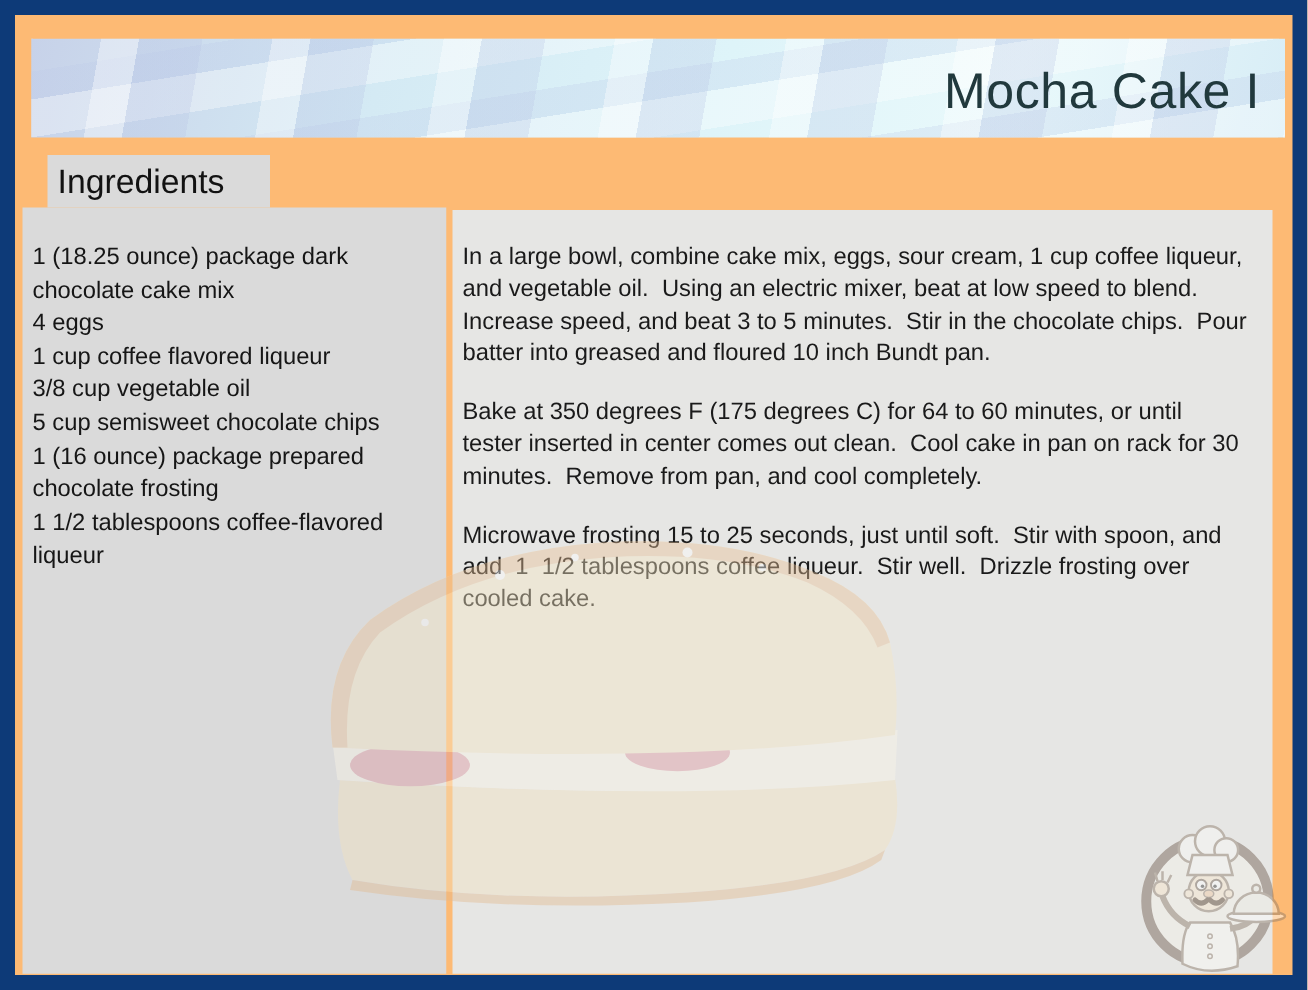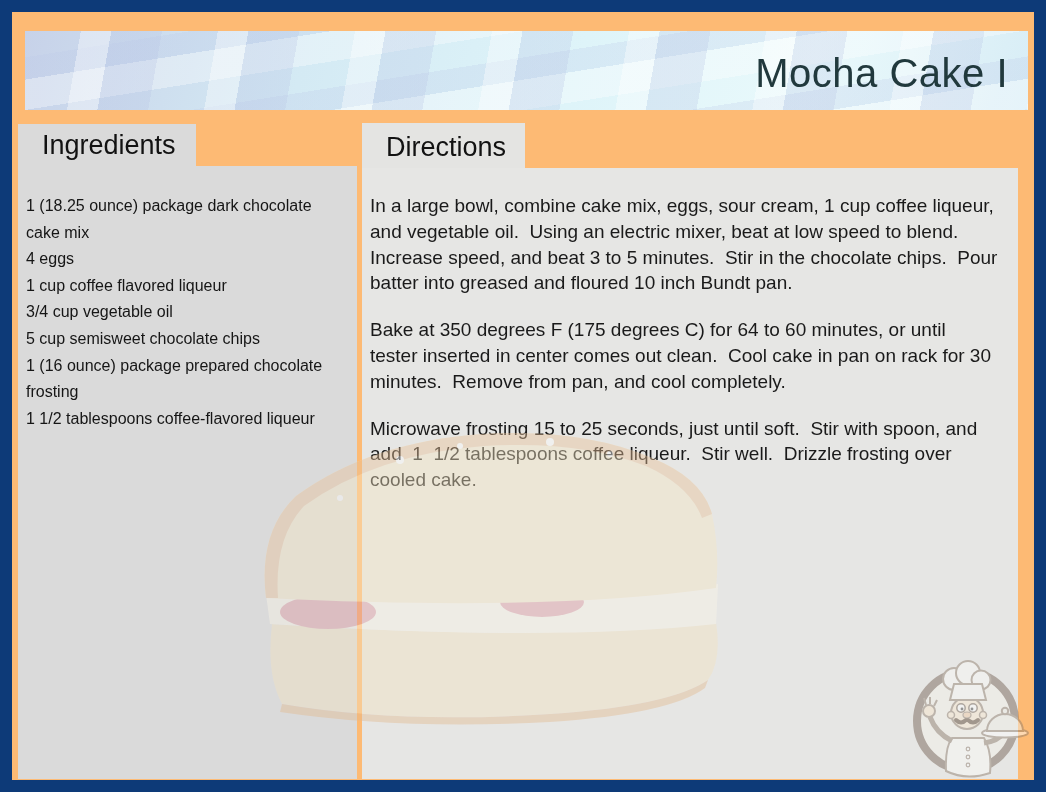--- a/index.html
+++ b/index.html
@@ -26,41 +26,42 @@
       linear-gradient(105deg, #c7d2e9 0%, #d4eaf4 28%, #def4f9 55%, #e9f9fb 78%, #d8edf6 100%);
   }
   .banner-title {
     position:absolute; right:20px; bottom:14px;
     font-size:40px; letter-spacing:0.5px;
     color:#21393d;
   }
   .heading-box {
     position:absolute;
     font-size:27px; color:#121212;
-    padding:6px 0 0 24px;
+    padding:6px 0 0 8px;
     box-sizing:border-box;
+    margin-left:20px;
   }
   .ing-heading { left:6px; top:112px; width:178px; height:42px; background:#dadada; }
   .dir-heading { left:350px; top:111px; width:163px; height:45px; background:#e4e4e2; padding-top:9px; }
   .panel {
     position:absolute; bottom:1px;
     box-sizing:border-box;
   }
   .ing-panel {
     left:6px; top:154px; width:339px;
     background:#dadada;
     padding:27px 10px 0 8px;
   }
   .dir-panel {
     left:350px; top:156px; width:656px;
     background:#e6e6e4;
     padding:25px 20px 0 8px;
   }
   .ing-item {
-    font-size:16px; line-height:26.6px; color:#161616;
+    font-size:19px; line-height:26.6px; color:#161616;
     white-space:pre-wrap;
   }
   .dir-para {
     margin:0 0 21px 0;
     font-size:19px; line-height:25.8px; color:#1a1a1a;
     white-space:pre-wrap;
   }
   .cake-watermark {
     position:absolute; left:238px; top:400px; width:505px; height:330px;
     opacity:0.42; pointer-events:none;
@@ -79,28 +80,27 @@
     <div class="banner-title">Mocha Cake I</div>
   </div>
 
   <div class="heading-box ing-heading">Ingredients</div>
 
   <div class="panel ing-panel">
     <div>
       <div class="ing-item">1 (18.25 ounce) package dark chocolate cake mix</div>
       <div class="ing-item">4 eggs</div>
       <div class="ing-item">1 cup coffee flavored liqueur</div>
-      <div class="ing-item">3/4 cup vegetable oil</div>
+      <div class="ing-item">3/8 cup vegetable oil</div>
       <div class="ing-item">5 cup semisweet chocolate chips</div>
       <div class="ing-item">1 (16 ounce) package prepared chocolate frosting</div>
       <div class="ing-item">1 1/2 tablespoons coffee-flavored liqueur</div>
     </div>
   </div>
 
-  <div class="heading-box dir-heading">Directions</div>
 
   <div class="panel dir-panel">
     <p class="dir-para">In a large bowl, combine cake mix, eggs, sour cream, 1 cup coffee liqueur, and vegetable oil.  Using an electric mixer, beat at low speed to blend.  Increase speed, and beat 3 to 5 minutes.  Stir in the chocolate chips.  Pour batter into greased and floured 10 inch Bundt pan.</p>
     <p class="dir-para">Bake at 350 degrees F (175 degrees C) for 64 to 60 minutes, or until tester inserted in center comes out clean.  Cool cake in pan on rack for 30 minutes.  Remove from pan, and cool completely.</p>
     <p class="dir-para">Microwave frosting 15 to 25 seconds, just until soft.  Stir with spoon, and add  1  1/2 tablespoons coffee liqueur.  Stir well.  Drizzle frosting over cooled cake.</p>
   </div>
 
   <svg class="cake-watermark" viewBox="0 0 505 330" xmlns="http://www.w3.org/2000/svg" aria-hidden="true">
 
     <path d="M22,212 Q16,262 32,292 Q150,312 300,302 Q420,294 458,268 Q472,248 466,210 Q300,230 22,212 Z" fill="#f3e2bf"></path>

